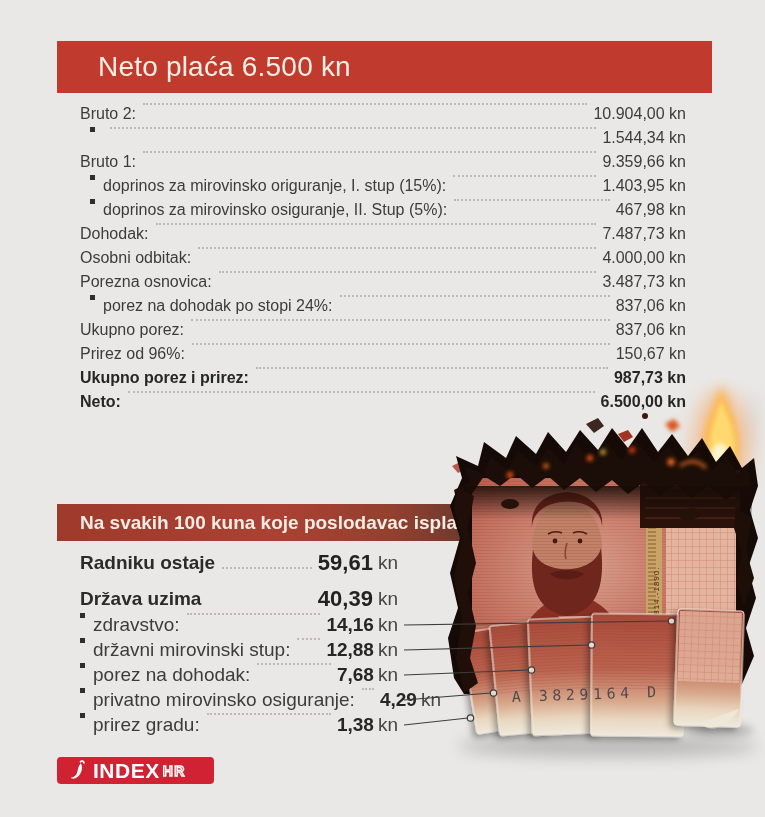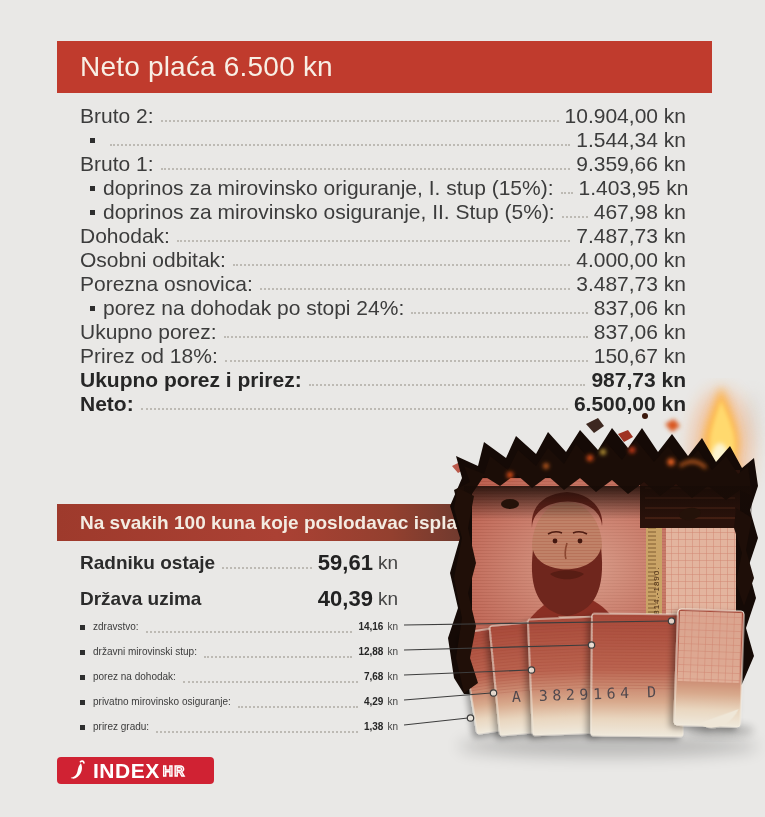--- a/index.html
+++ b/index.html
@@ -1,25 +1,25 @@
 <!DOCTYPE html>
 <html><head>
 <meta charset="utf-8">
 <style>
   html,body{margin:0;padding:0;}
   body{background:#cfcfcf;font-family:"Liberation Sans","DejaVu Sans",sans-serif;}
   .stage{position:relative;width:765px;height:817px;background:#e9e8e6;overflow:hidden;margin:0 auto;}
 
   
   .header-bar{position:absolute;left:57px;top:41px;width:655px;height:52px;background:#c03b2d;}
-  .header-bar .title{display:block;line-height:52px;padding-left:23px;font-size:28px;color:#f8efe5;letter-spacing:.2px;}
+  .header-bar .title{display:block;line-height:52px;font-size:28px;color:#f8efe5;letter-spacing:.2px;margin-left:41px;}
 
   
   .calc-table{position:absolute;left:80px;top:103px;width:606px;}
-  .calc-row{display:flex;align-items:flex-end;height:24px;font-size:21px;color:#3c3c3c;}
+  .calc-row{display:flex;align-items:flex-start;height:24px;font-size:16px;color:#3c3c3c;}
   .calc-row .lbl{white-space:nowrap;line-height:22px;}
   .calc-row .val{white-space:nowrap;line-height:22px;}
   .calc-row.indent{padding-left:10px;}
   .calc-row .bullet{flex:0 0 auto;width:5px;height:5px;background:#2e2e2e;margin:0 8px 8px 0;}
   .dots{flex:1 1 auto;border-bottom:2px dotted #bdbab4;margin:0 6px 5px 7px;min-width:12px;}
   .calc-row.bold .lbl,.calc-row.bold .val{font-weight:700;color:#262626;}
 
   
   .split-bar{position:absolute;left:57px;top:504px;width:440px;height:37px;z-index:5;
     background:linear-gradient(90deg,#9e3a2c 0%,#ab4134 50%,#93402f 76%,#5e372e 100%);}
@@ -28,21 +28,21 @@
   .summary-row{position:absolute;left:80px;width:318px;height:28px;display:flex;align-items:flex-end;z-index:5;}
   .summary-row .lbl{font-size:19px;font-weight:700;color:#2b2b2b;white-space:nowrap;line-height:26px;}
   .summary-row .val{font-size:22px;font-weight:700;color:#222;white-space:nowrap;line-height:26px;}
   .summary-row .unit{font-size:19px;font-weight:400;color:#454545;margin-left:5px;line-height:26px;}
   .summary-row .dots{margin-bottom:7px;}
   .summary-row.no-dots .spacer{flex:1 1 auto;}
   #summary-0{top:548px;}
   #summary-1{top:584px;}
 
   .breakdown{position:absolute;left:80px;top:613px;width:318px;z-index:5;}
-  .bd-row{display:flex;align-items:flex-end;height:25px;font-size:10px;color:#3c3c3c;}
+  .bd-row{display:flex;align-items:flex-start;height:25px;font-size:19px;color:#3c3c3c;}
   .bd-row .bullet{flex:0 0 auto;width:5px;height:5px;background:#2e2e2e;margin:0 8px 8px 0;}
   .bd-row .lbl{white-space:nowrap;line-height:23px;}
   .bd-row .val{font-weight:700;color:#262626;white-space:nowrap;line-height:23px;}
   .bd-row .unit{font-weight:400;color:#454545;margin-left:4px;line-height:23px;}
 
   
   .banknote{position:absolute;left:440px;top:378px;width:325px;height:400px;z-index:20;}
 
   
   .callouts{position:absolute;left:0;top:0;width:765px;height:817px;z-index:30;pointer-events:none;}
@@ -110,21 +110,21 @@
         <span class="lbl">porez na dohodak po stopi 24%:</span>
         <span class="dots"></span>
         <span class="val">837,06 kn</span>
       </div>
     <div class="calc-row">
         <span class="lbl">Ukupno porez:</span>
         <span class="dots"></span>
         <span class="val">837,06 kn</span>
       </div>
     <div class="calc-row">
-        <span class="lbl">Prirez od 18%:</span>
+        <span class="lbl">Prirez od 96%:</span>
         <span class="dots"></span>
         <span class="val">150,67 kn</span>
       </div>
     <div class="calc-row bold">
         <span class="lbl">Ukupno porez i prirez:</span>
         <span class="dots"></span>
         <span class="val">987,73 kn</span>
       </div>
     <div class="calc-row bold">
         <span class="lbl">Neto:</span>

